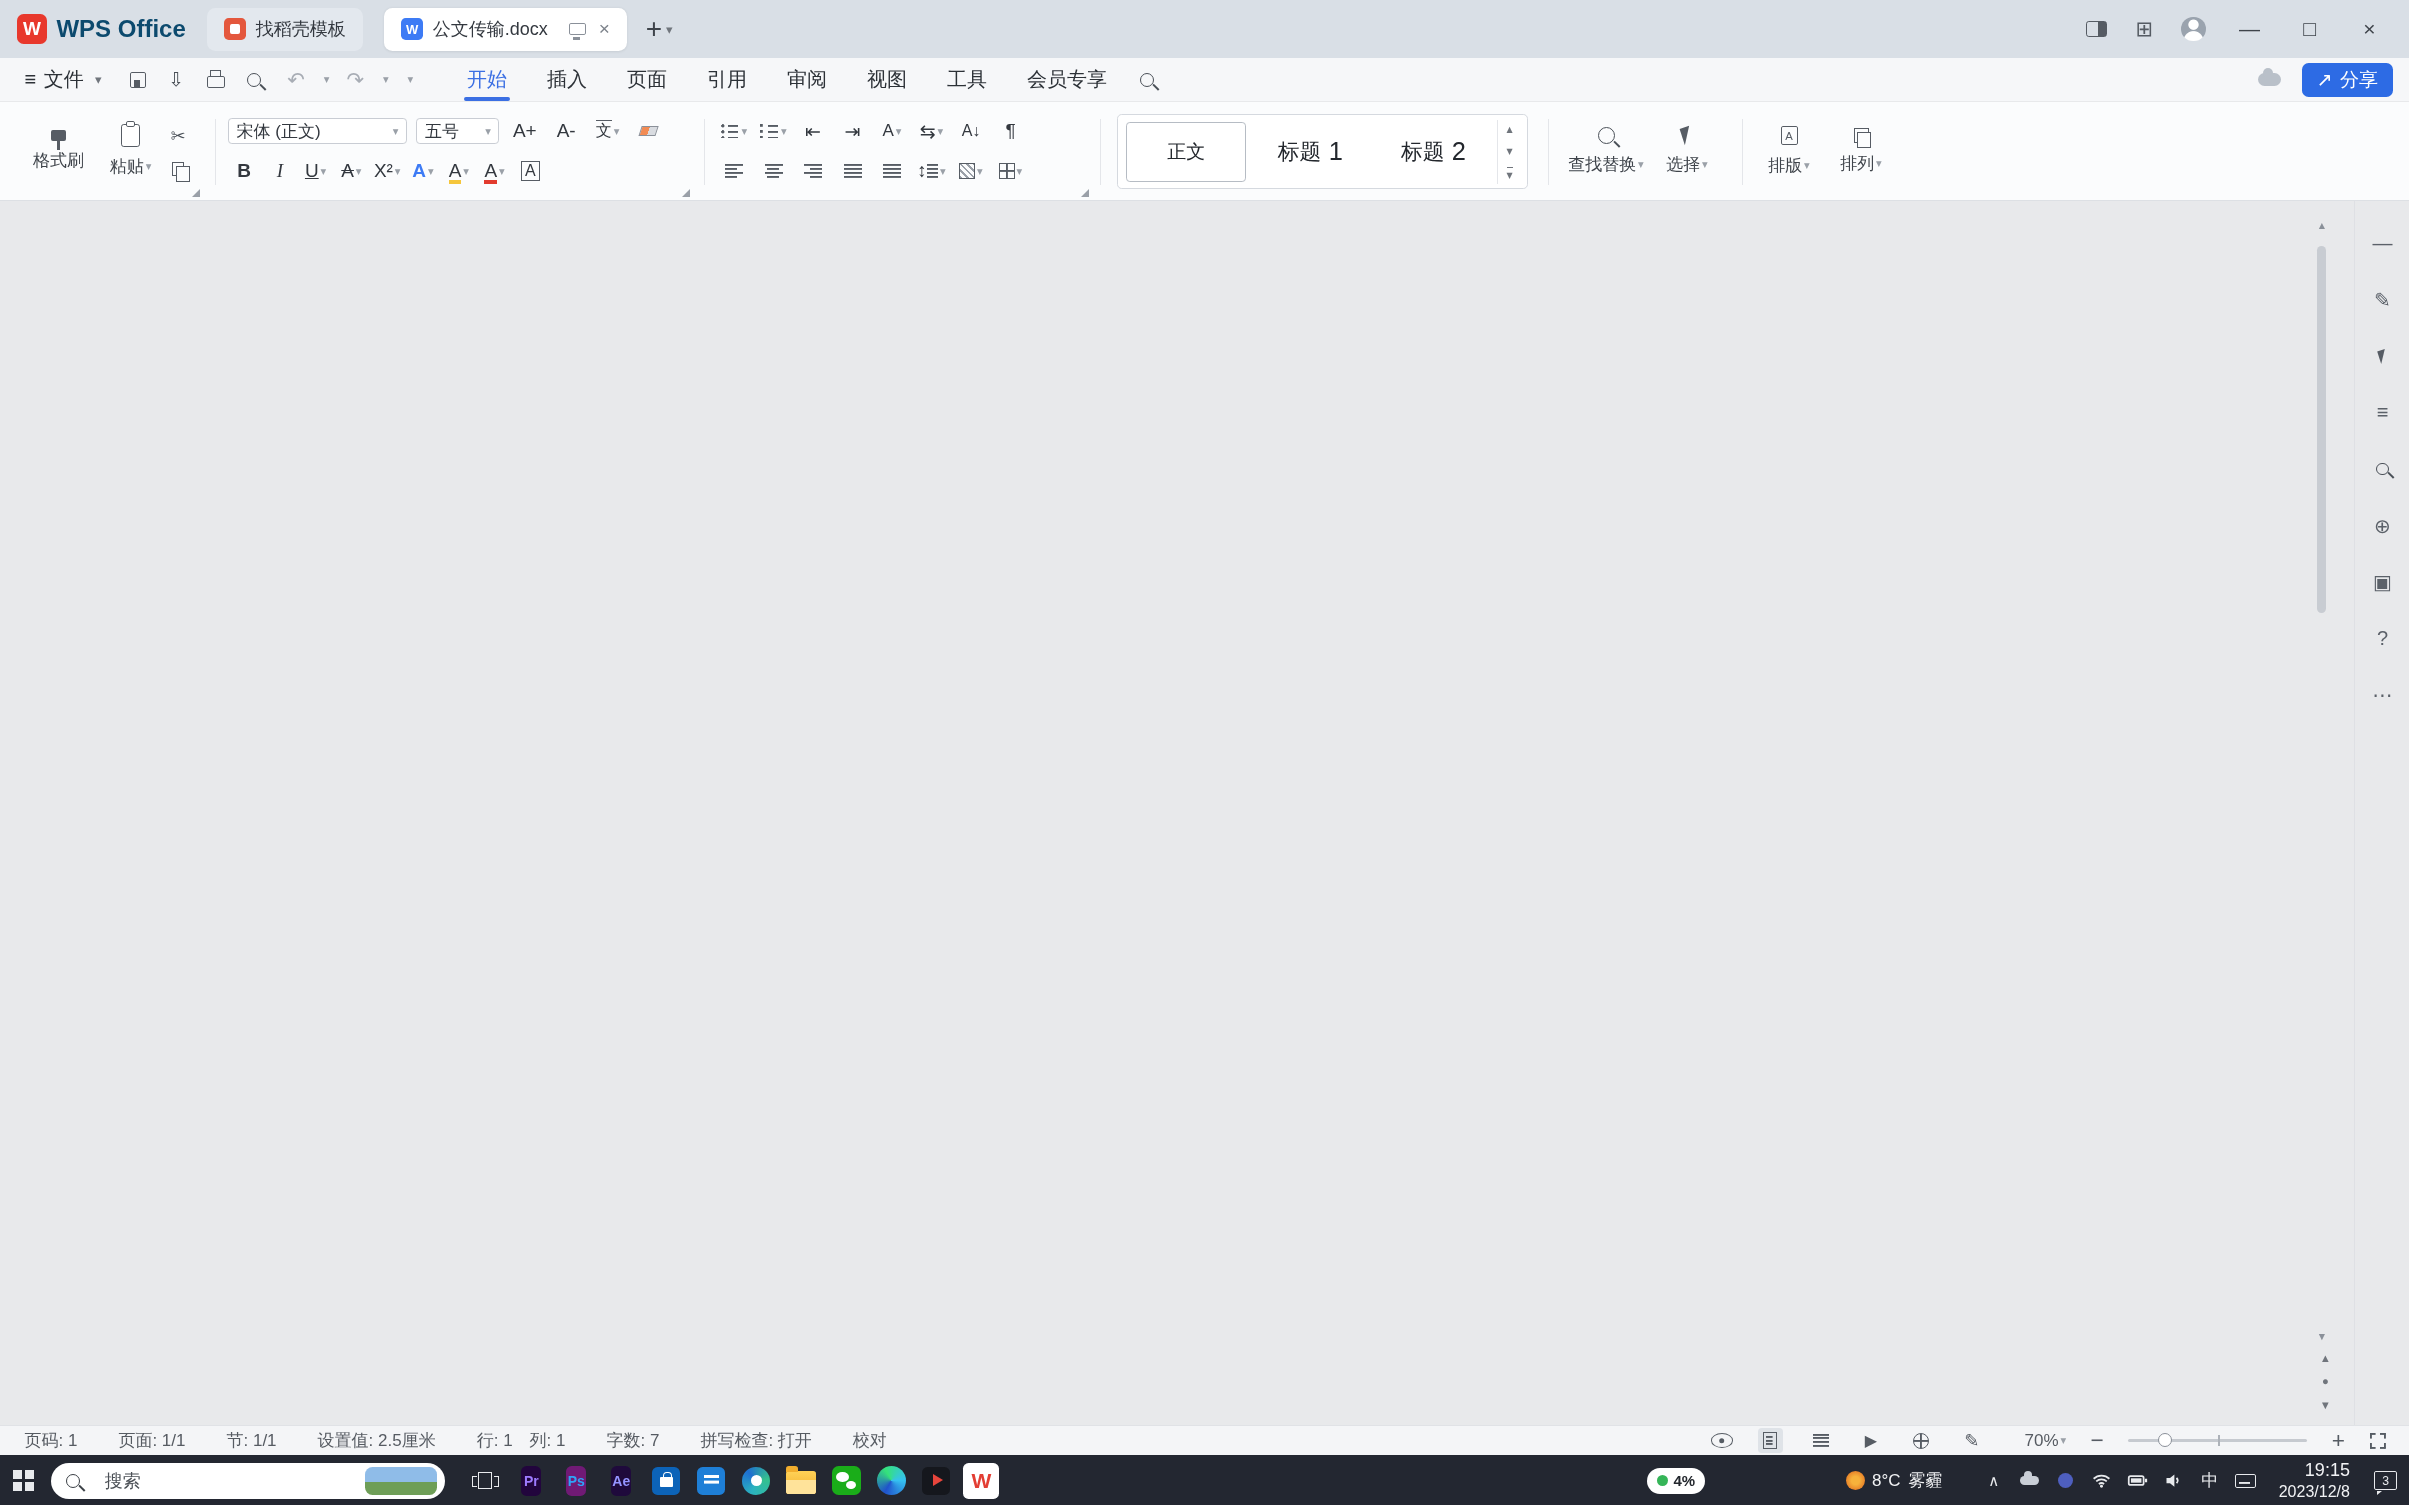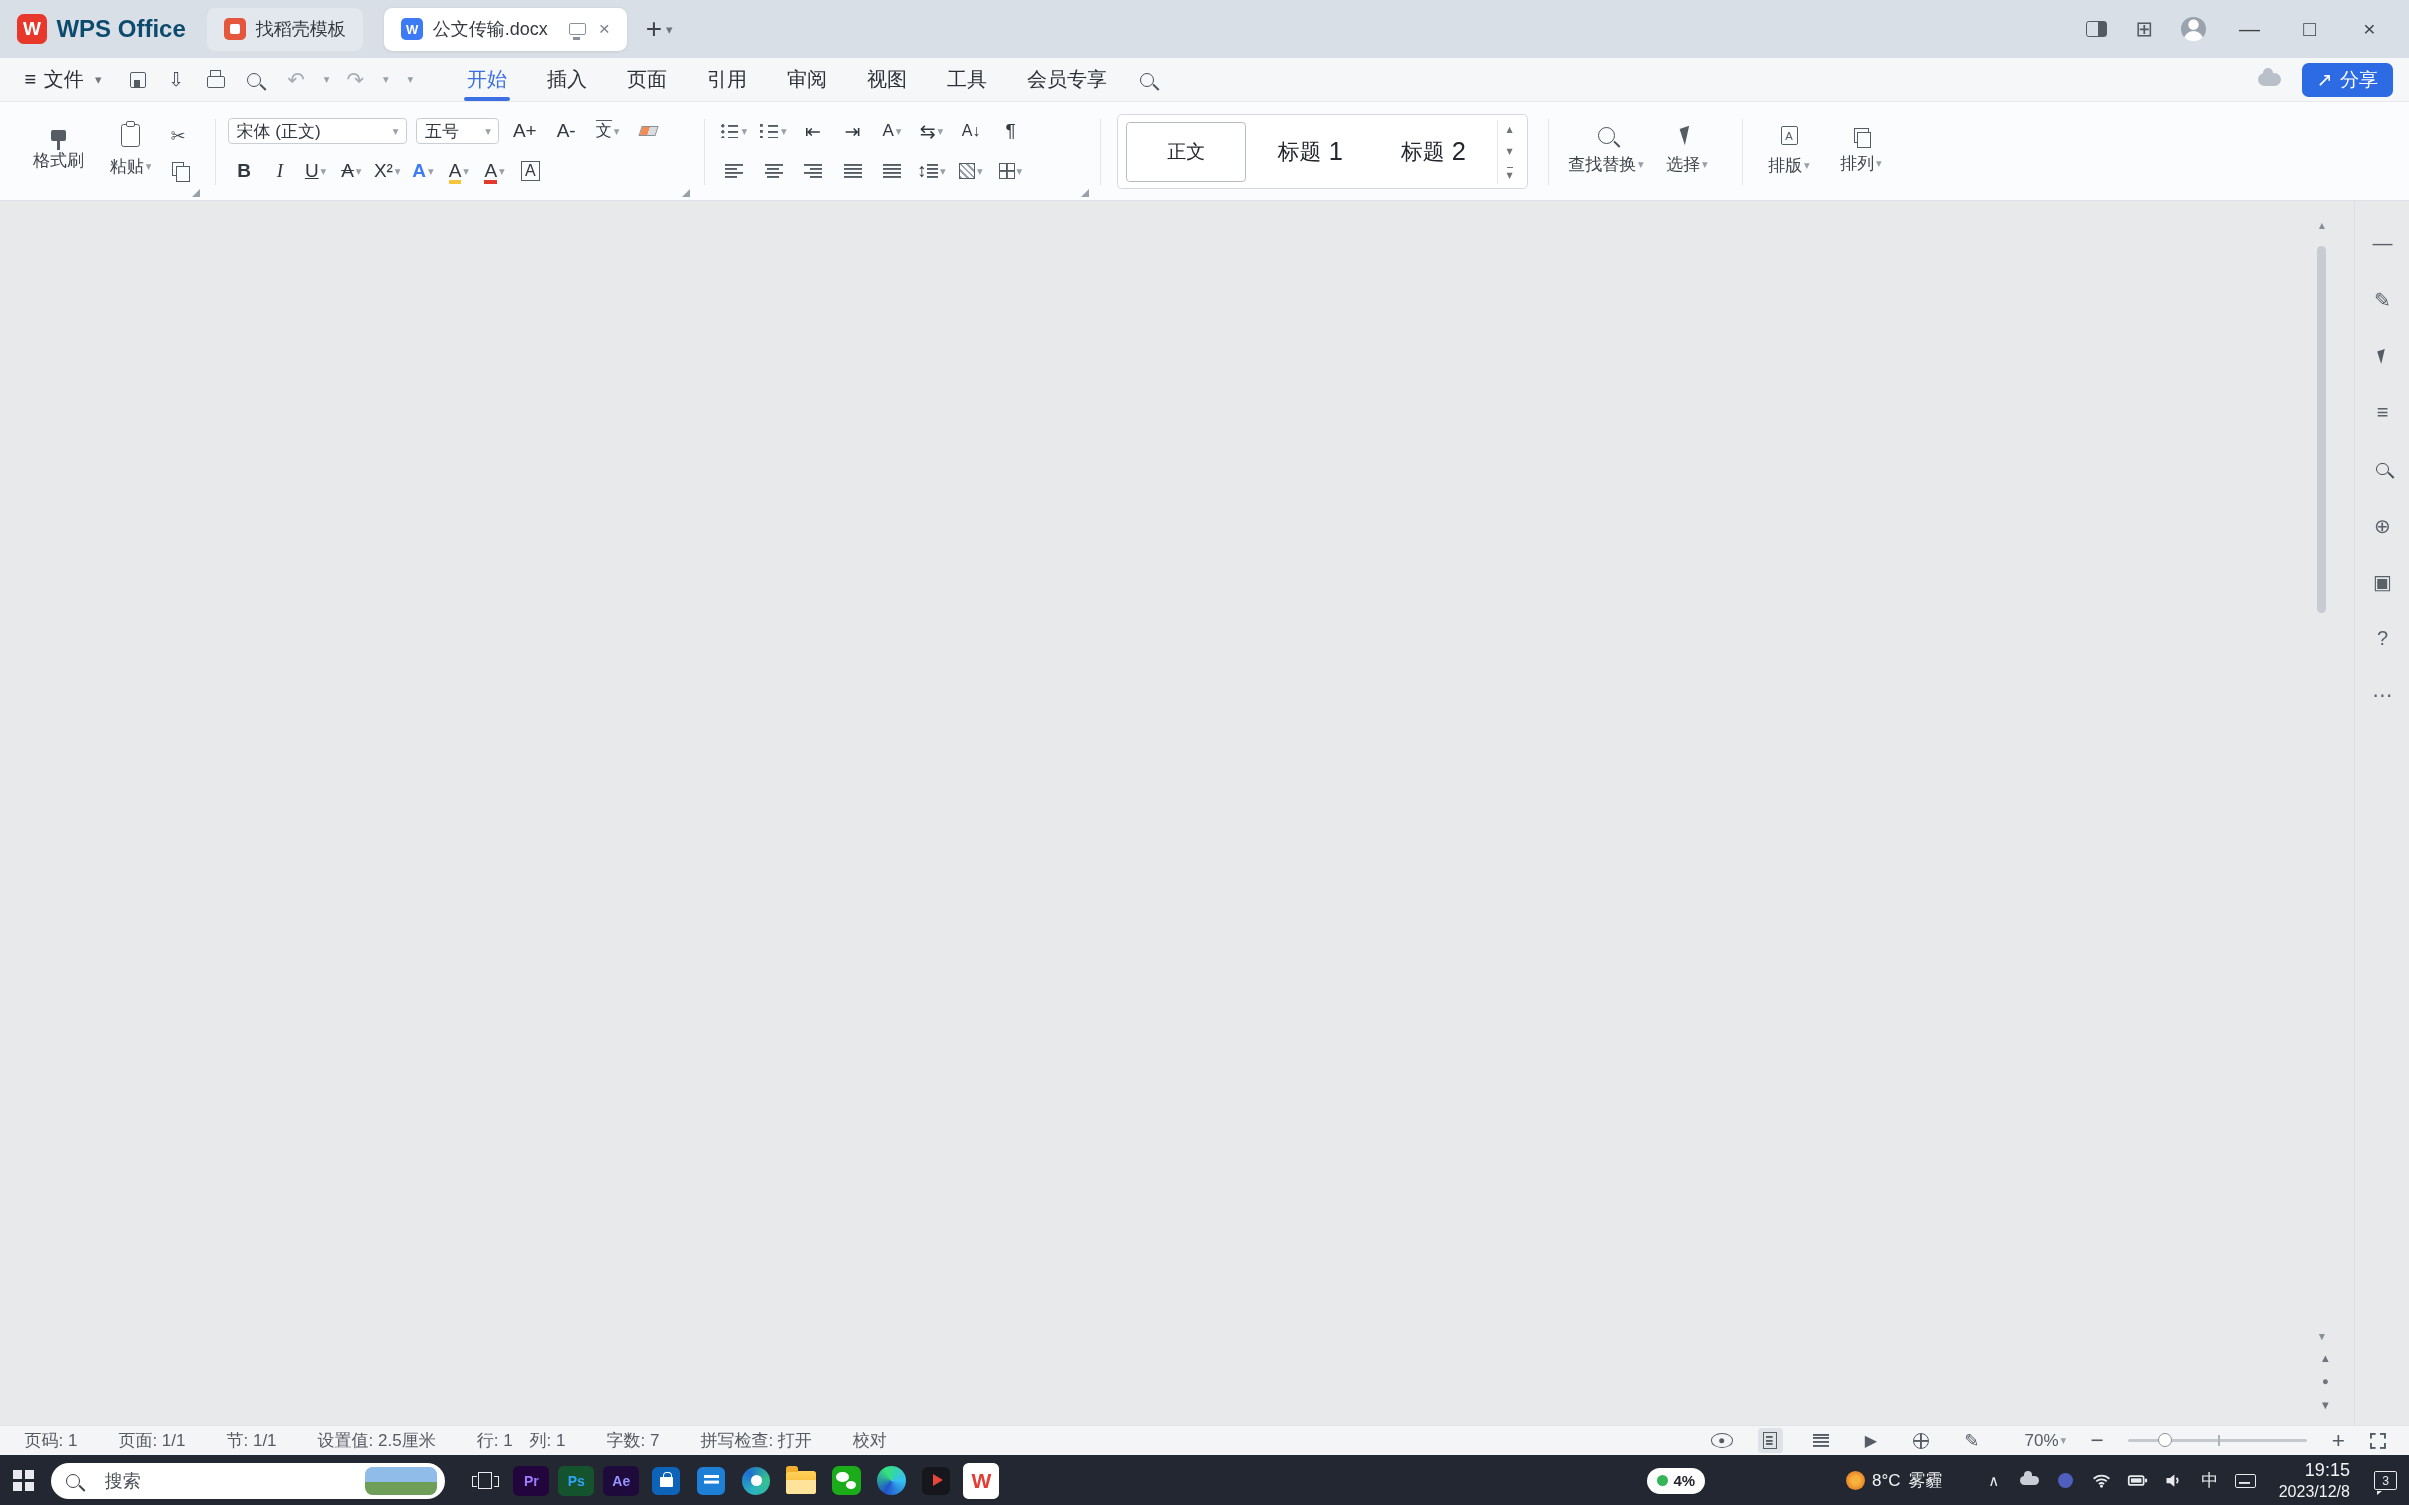--- a/index.html
+++ b/index.html
@@ -138,23 +138,23 @@
   .winlogo{width:21.7px;height:21.7px;background:linear-gradient(#E8EAED,#E8EAED) 0 0/9.4px 9.4px no-repeat,linear-gradient(#E8EAED,#E8EAED) 12.2px 0/9.4px 9.4px no-repeat,linear-gradient(#E8EAED,#E8EAED) 0 12.2px/9.4px 9.4px no-repeat,linear-gradient(#E8EAED,#E8EAED) 12.2px 12.2px/9.4px 9.4px no-repeat}
   .searchbox{width:394px;height:36px;background:#fff;border-radius:18px;display:flex;align-items:center;padding:0 7.5px 0 15px;margin-left:3.8px}
   .searchbox .mag{border-color:#3b4046}
   .searchbox .mag::after{background:#3b4046}
   .searchtext{font-size:18px;color:#4b5056;margin-left:25px}
   .searchimg{margin-left:auto;width:72px;height:28px;border-radius:7.5px;background:linear-gradient(180deg,#8FBCE8 0 55%,#6E9E57 55% 100%)}
   .i-taskview{width:14px;height:17px;border:1.9px solid #E8EAED;position:relative}
   .i-taskview::before{content:"";position:absolute;left:-7.5px;top:2.8px;width:3.8px;height:9.4px;border:1.9px solid #E8EAED;border-right:none}
   .i-taskview::after{content:"";position:absolute;right:-7.5px;top:2.8px;width:3.8px;height:9.4px;border:1.9px solid #E8EAED;border-left:none}
   .apptile{width:45px;height:51px;display:flex;align-items:center;justify-content:center}
-  .adobe{width:36px;height:30px;border-radius:5.6px;display:flex;align-items:center;justify-content:center;font-size:14px;font-weight:bold}
+  .adobe{width:20px;height:30px;border-radius:5.6px;display:flex;align-items:center;justify-content:center;font-size:14px;font-weight:bold}
   .pr{background:#22053D;color:#9E7BFF}
-  .ps{background:#14532d;color:#2FA3F7}
+  .ps{background:#701a75;color:#2FA3F7}
   .ae{background:#1F0A3C;color:#9494FF}
   .i-store{width:28px;height:28px;border-radius:5.6px;background:#0C63B8;position:relative}
   .i-store::after{content:"";position:absolute;left:7.5px;top:10.4px;width:13px;height:10.4px;background:#fff;border-radius:0.9px}
   .i-store::before{content:"";position:absolute;left:10.4px;top:5.6px;width:7.5px;height:6.6px;border:1.9px solid #fff;border-bottom:none;border-radius:3.8px 3.8px 0 0}
   .i-docsapp{width:28px;height:28px;border-radius:5.6px;background:#1E7FD7;position:relative}
   .i-docsapp::after{content:"";position:absolute;left:6.6px;top:8.5px;width:15px;height:2.8px;background:#fff;box-shadow:0 5.6px 0 #fff}
   .i-meeting{width:28px;height:28px;border-radius:50%;background:conic-gradient(from 200deg,#2BB3C0,#1E6FD0,#35C08E,#2BB3C0);position:relative}
   .i-meeting::after{content:"";position:absolute;inset:8.5px;background:#fff;border-radius:50%}
   .i-folder{width:30px;height:22.6px;background:linear-gradient(#FFD257,#F2AE2E);border-radius:2.8px;position:relative;margin-top:3.8px}
   .i-folder::before{content:"";position:absolute;top:-4.7px;left:0;width:12.2px;height:5.6px;background:#F2AE2E;border-radius:2.8px 2.8px 0 0}

